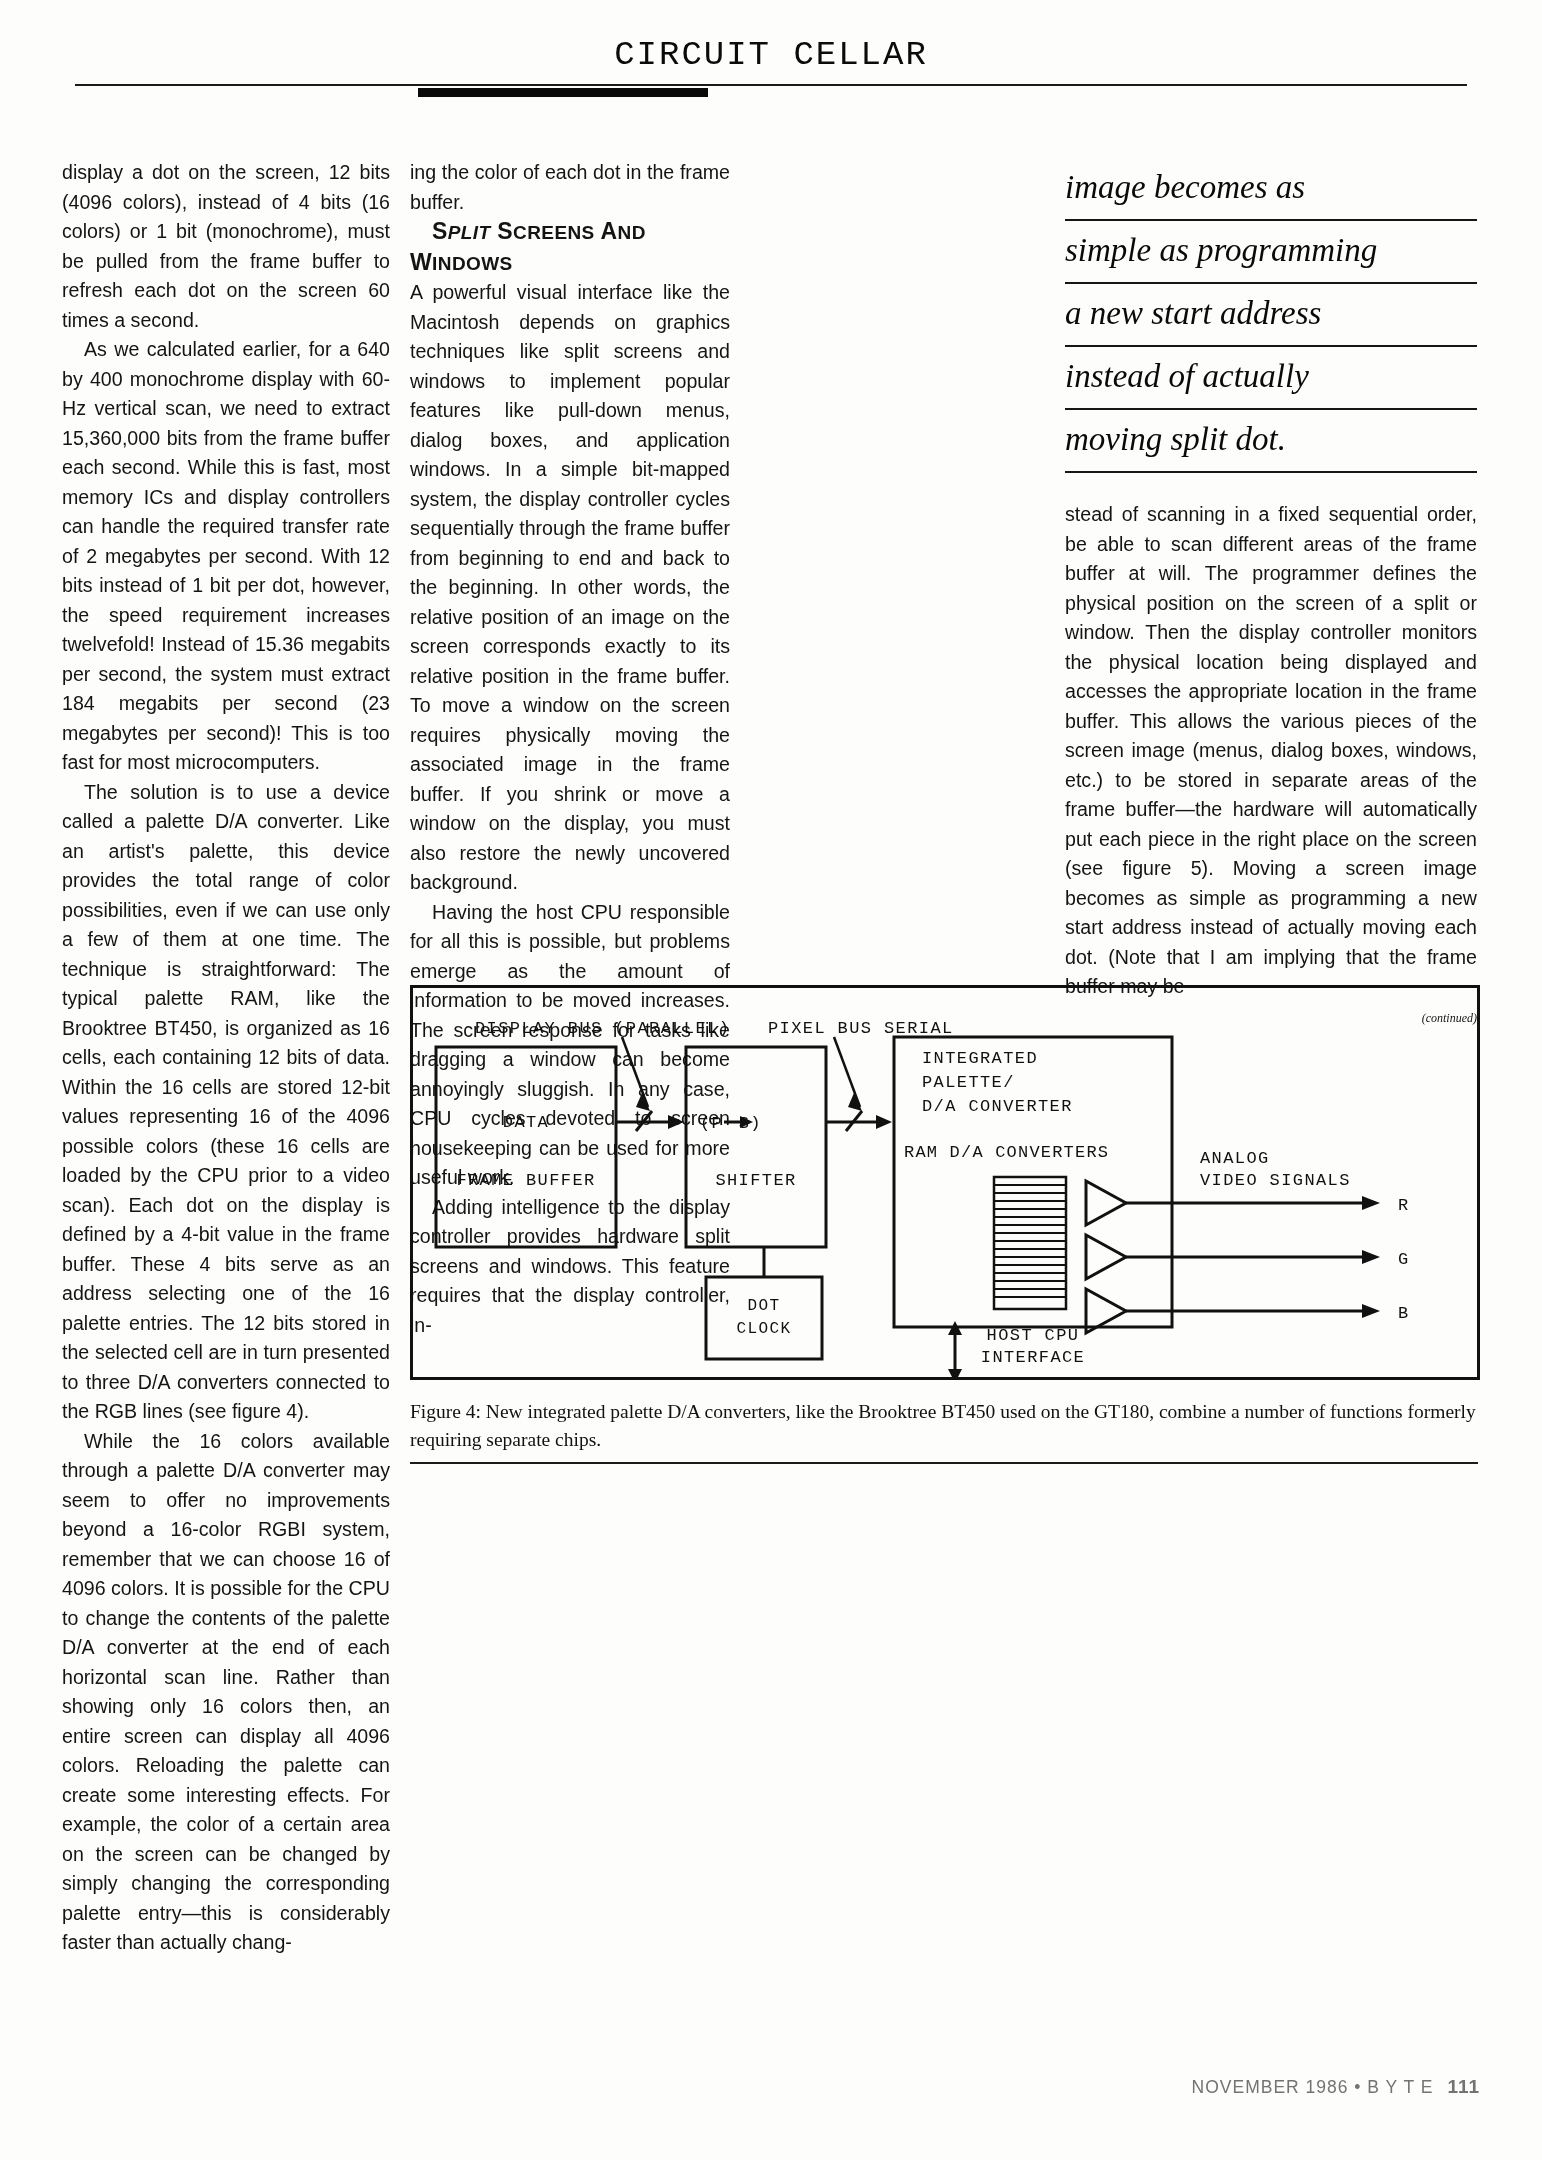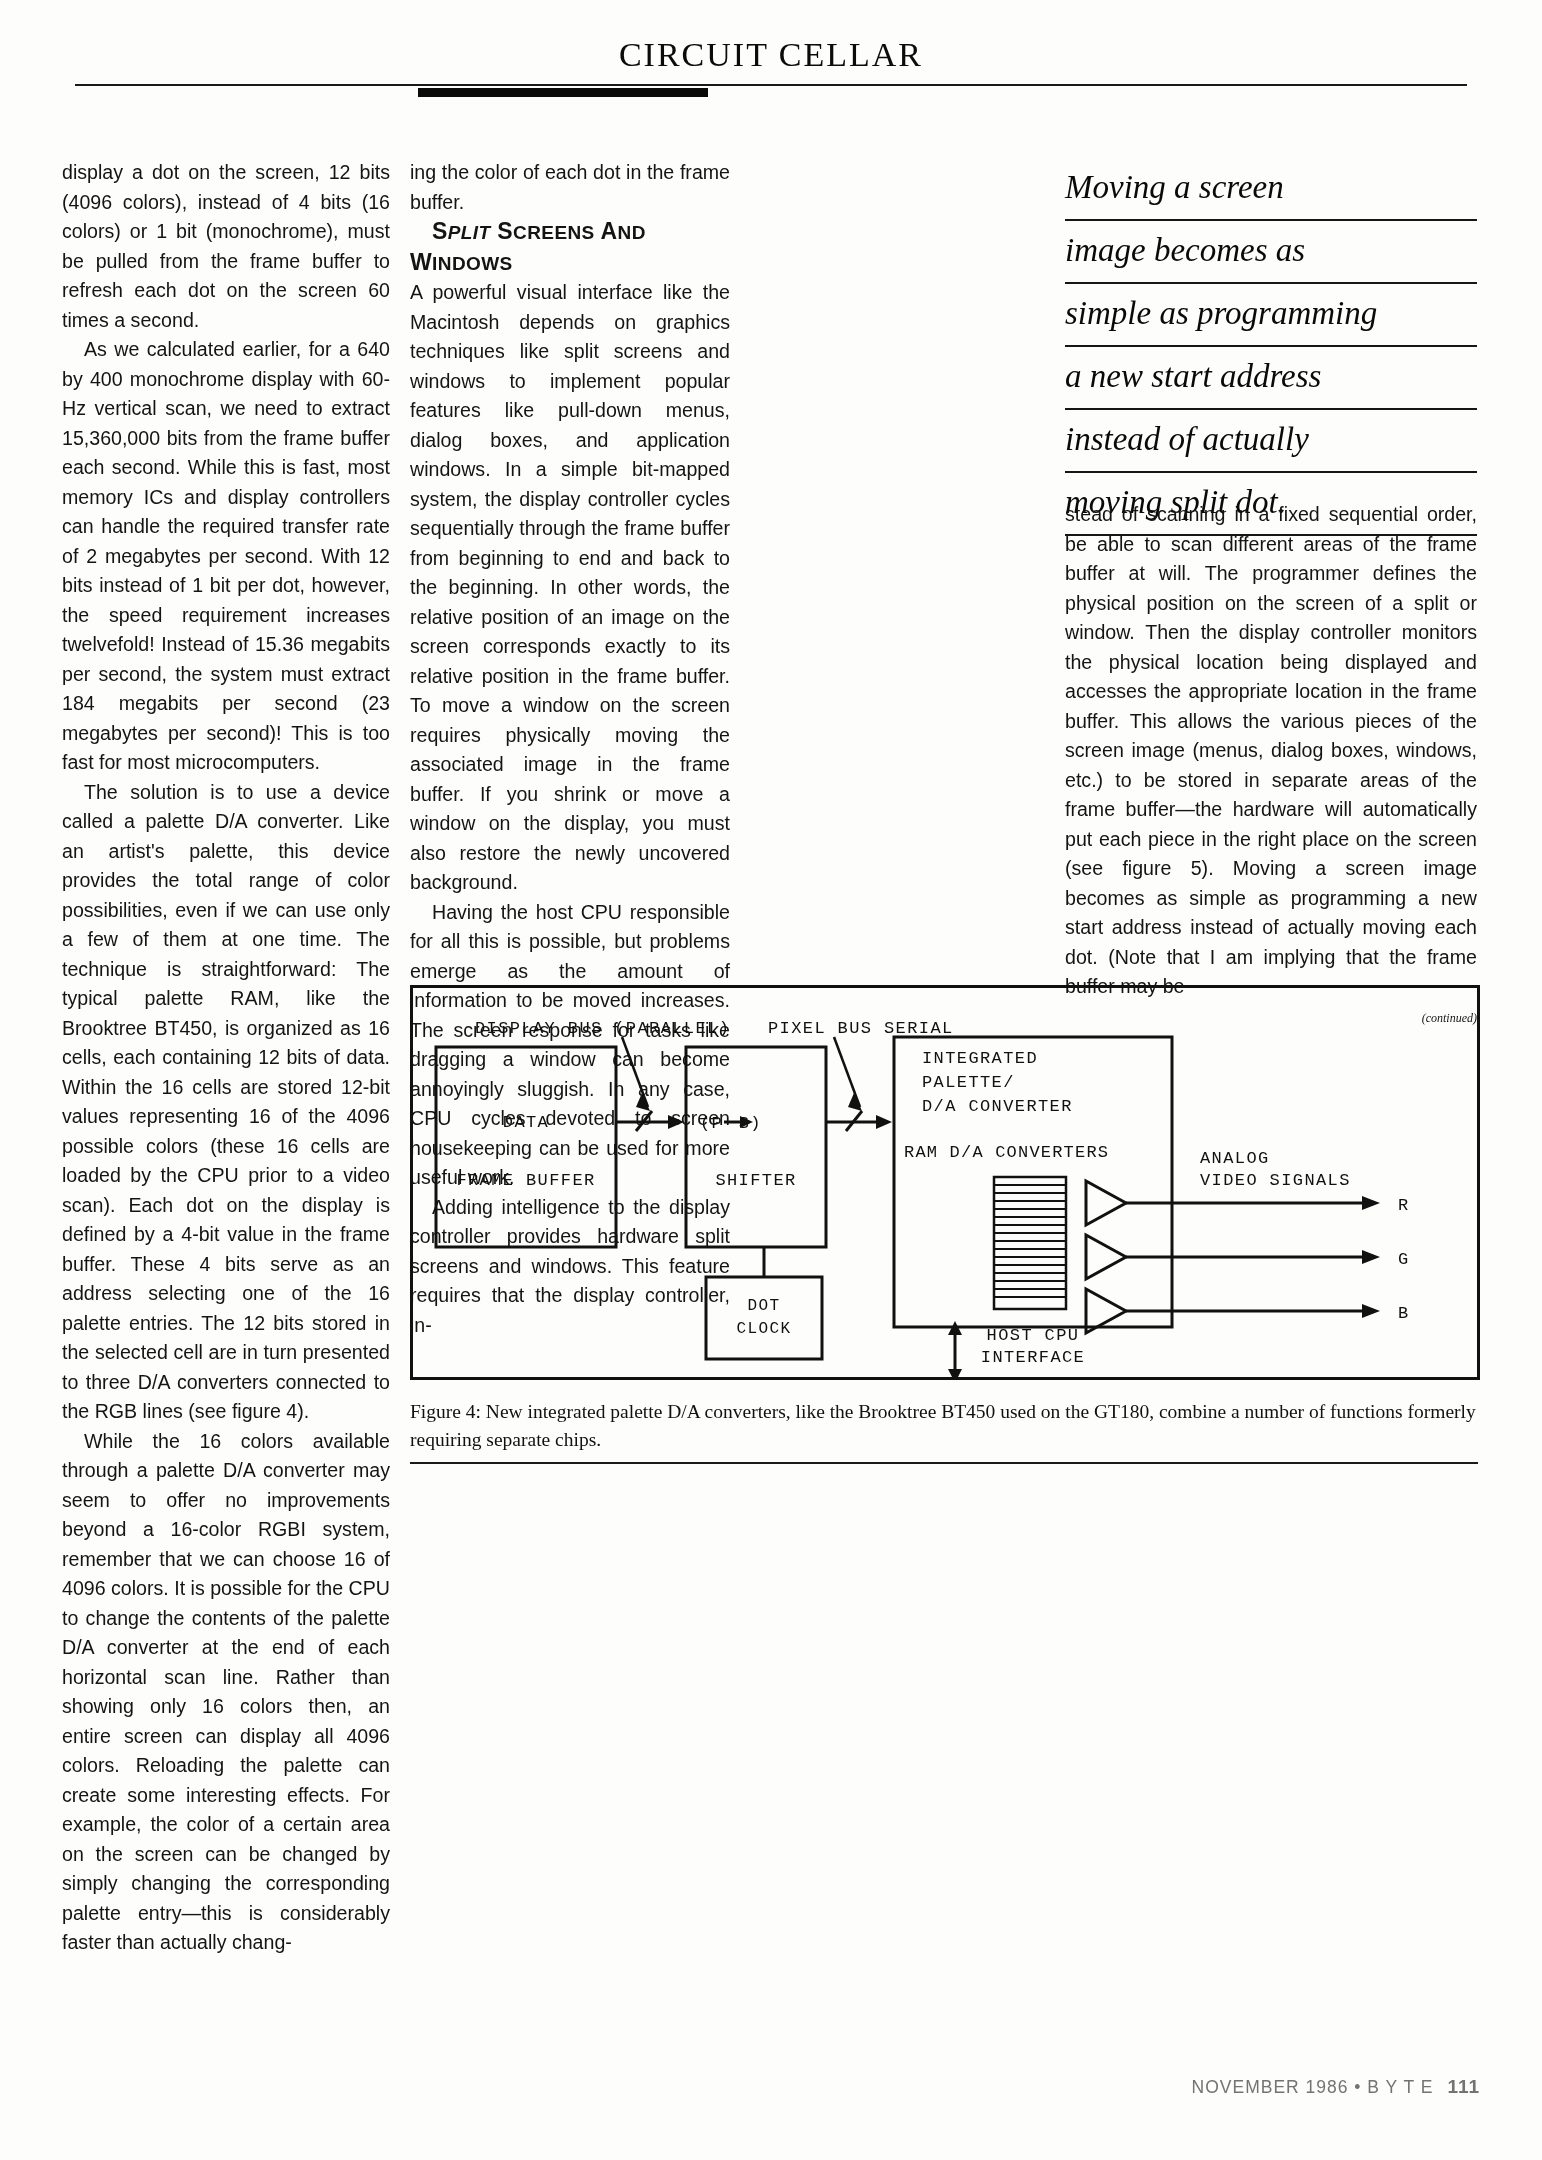--- a/index.html
+++ b/index.html
@@ -24,21 +24,21 @@
   }
 
   
   .masthead {
     position: absolute;
     left: 0; top: 38px;
     width: 1542px;
     text-align: center;
   }
   .masthead-title {
-    font-family: Liberation Serif, serif;
+    font-family: Liberation Mono, monospace;
     font-size: 34px;
     letter-spacing: 2px;
     color: #0b0b0b;
     display: inline-block;
     line-height: 1;
   }
   .rule-thin {
     position: absolute;
     left: 75px; top: 84px;
     width: 1392px;
@@ -200,21 +200,20 @@
       <p class="sec-head"><span class="cap1"><span style="font-size: 23px;">S</span><span style="font-size: 19px; font-style: italic;">PLIT</span> <span style="font-size: 23px;">S</span><span style="font-size: 19px;">CREENS</span> <span style="font-size: 23px;">A</span><span style="font-size: 19px;">ND</span> <span style="font-size: 23px;">W</span><span style="font-size: 19px;">INDOWS</span></span></p>
       <p class="noindent">A powerful visual interface like the Macintosh depends on graphics techniques like split screens and windows to implement popular features like pull-down menus, dialog boxes, and application windows. In a simple bit-mapped system, the display controller cycles sequentially through the frame buffer from beginning to end and back to the beginning. In other words, the relative position of an image on the screen corresponds exactly to its relative position in the frame buffer. To move a window on the screen requires physically moving the associated image in the frame buffer. If you shrink or move a window on the display, you must also restore the newly uncovered background.</p>
       <p>Having the host CPU responsible for all this is possible, but problems emerge as the amount of information to be moved increases. The screen response for tasks like dragging a window can become annoyingly sluggish. In any case, CPU cycles devoted to screen housekeeping can be used for more useful work.</p>
       <p>Adding intelligence to the display controller provides hardware split screens and windows. This feature requires that the display controller, in-</p>
     </div>
 
     <div class="col col-3"></div>
   </div>
 
   <div class="pullquote">
-    <div class="pq-line">Moving a screen</div>
     <div class="pq-line">image becomes as</div>
     <div class="pq-line">simple as programming</div>
     <div class="pq-line">a new start address</div>
     <div class="pq-line">instead of actually</div>
     <div class="pq-line last">moving split dot.</div>
   </div>
 
   <div class="col-4">
     <p>stead of scanning in a fixed sequential order, be able to scan different areas of the frame buffer at will. The programmer defines the physical position on the screen of a split or window. Then the display controller monitors the physical location being displayed and accesses the appropriate location in the frame buffer. This allows the various pieces of the screen image (menus, dialog boxes, windows, etc.) to be stored in separate areas of the frame buffer—the hardware will automatically put each piece in the right place on the screen (see figure 5). Moving a screen image becomes as simple as programming a new start address instead of actually moving each dot. (Note that I am implying that the frame buffer may be</p>
     <div class="continued">(continued)</div>

